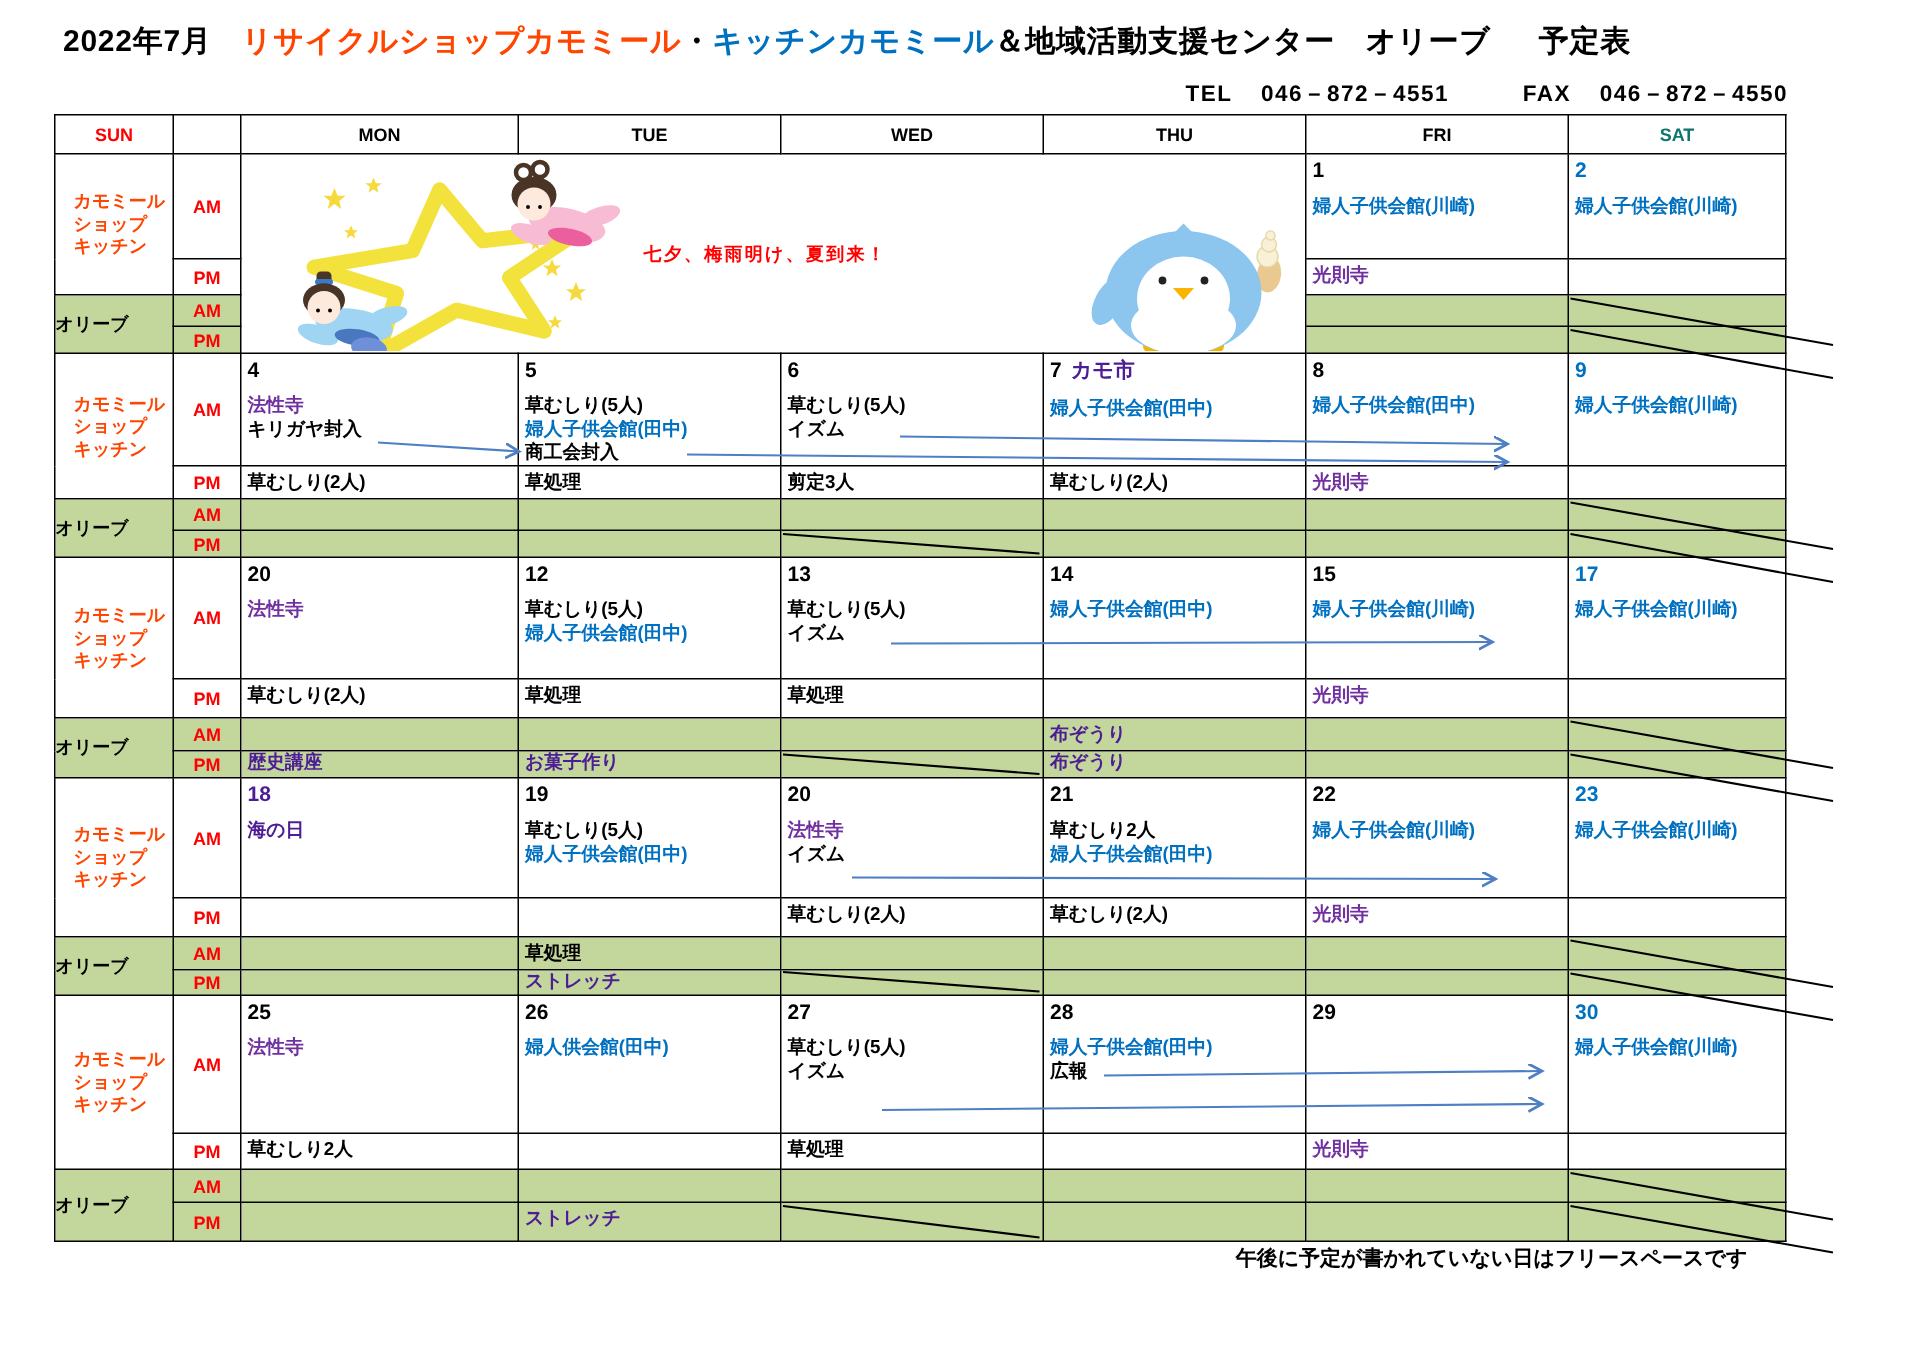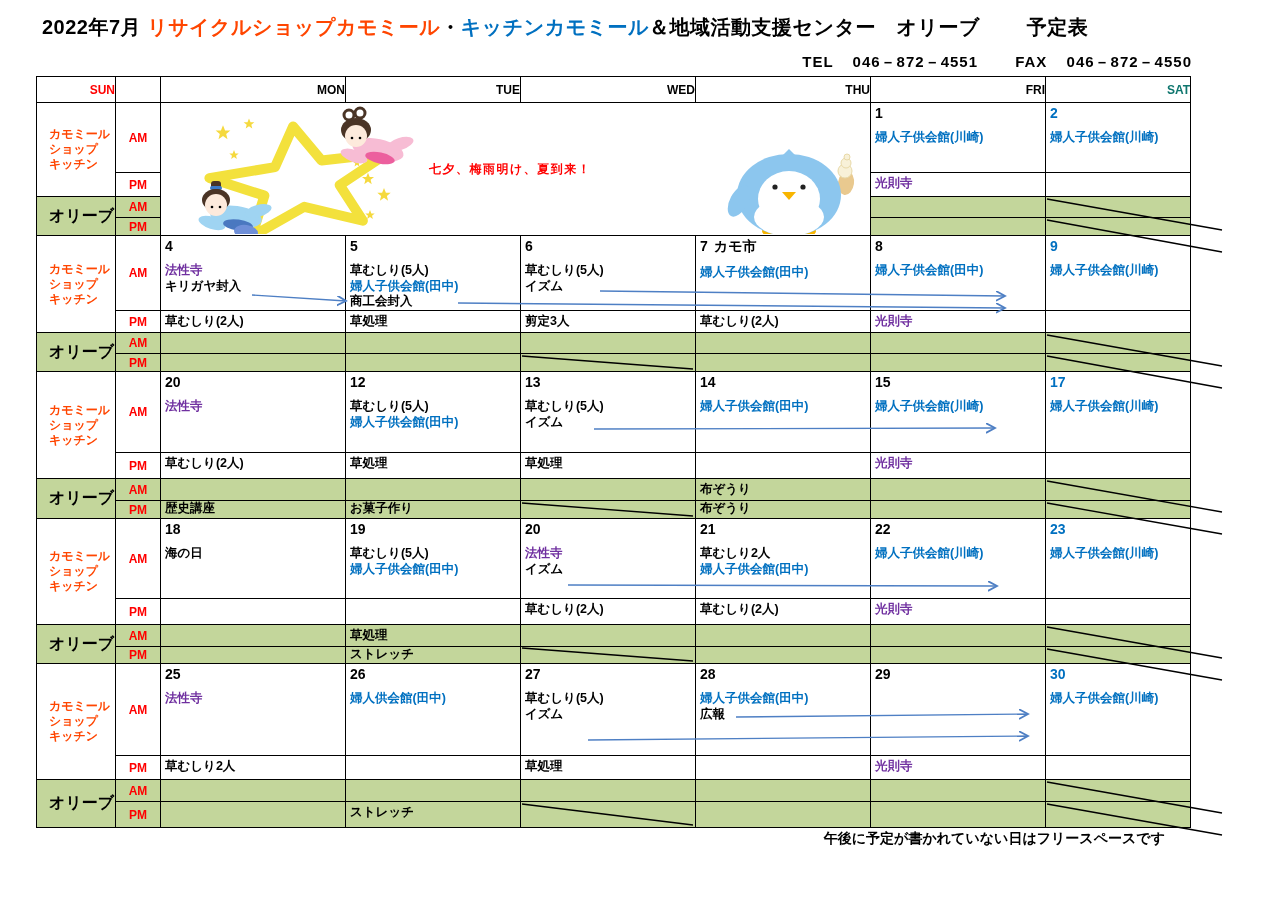--- a/index.html
+++ b/index.html
@@ -4,60 +4,60 @@
 <style>
   html,body{margin:0;padding:0;}
   body{
     width:1280px;height:904px;background:#fff;position:relative;
     font-family:"Liberation Sans","DejaVu Sans",sans-serif;font-weight:700;color:#000;
     overflow:hidden;
   }
   .title{position:absolute;left:42px;top:14px;font-size:20px;white-space:nowrap;letter-spacing:.5px;}
   .title .red{color:#ff4500}
   .title .blue{color:#0070c0}
-  .title .sheet{margin-left:47px}
+  .title .sheet{margin-left:32px}
   .contact{position:absolute;top:53px;right:88px;font-size:15px;letter-spacing:1px;white-space:nowrap;}
   .contact span{margin-left:14px}
   .contact span:first-child{margin-left:0}
 
   table{position:absolute;left:36px;top:76px;border-collapse:collapse;table-layout:fixed;width:1154px;}
   th,td{border:1.5px solid #000;padding:0;vertical-align:top;overflow:hidden;}
-  th{font-size:12px;text-align:right;vertical-align:middle;}
+  th{font-size:12px;text-align:center;vertical-align:middle;}
   .th-sun{color:#ff0000}
   .th-sat{color:#0f766e}
   .g{background:#c3d69b}
   .ampm{color:#ff0000;font-size:12px;text-align:center;vertical-align:middle;}
   .lbl-shop{color:#ff4500;font-size:12px;line-height:15px;vertical-align:middle;padding-left:12px;}
-  .lbl-olive{font-size:16px;vertical-align:middle;padding-left:12px;}
+  .lbl-olive{font-size:12px;vertical-align:middle;padding-left:0;}
   .num{font-size:14px;padding:2px 0 0 4px;}
   .num.mb{padding-bottom:9px;}
   .num .extra{margin-left:6px;}
   .e{font-size:12.5px;line-height:15.5px;padding-left:4px;white-space:nowrap;}
   .e.pad{padding-top:3px;}
   .blue{color:#0070c0}
   .purple{color:#7030a0}
-  .red{color:#000000}
+  .red{color:#4c1d95}
   .illus-cell{position:relative;}
   .banner{position:absolute;left:268px;top:58px;font-size:12px;color:#ff0000;letter-spacing:1.5px;white-space:nowrap;}
   .illus-svg{position:absolute;left:0;top:0;}
   #overlay{position:absolute;left:0;top:0;width:1280px;height:904px;pointer-events:none;}
   .footnote{position:absolute;top:830px;right:115px;font-size:14px;white-space:nowrap;font-family:Liberation Mono, monospace;}
 </style>
 </head>
 <body>
 
 <div class="title">
   <span>2022年7月</span>
-  <span class="red" style="">リサイクルショップカモミール</span><span>・</span><span class="blue">キッチンカモミール</span><span>＆地域活動支援センター　オリーブ</span><span class="sheet">予定表</span>
+  <span class="red" style="margin-left:14px">リサイクルショップカモミール</span><span>・</span><span class="blue">キッチンカモミール</span><span>＆地域活動支援センター　オリーブ</span><span class="sheet">予定表</span>
 </div>
 
 <div class="contact">
   <span>TEL</span>
   <span>046－872－4551</span>
-  <span style="margin-left:32px">FAX</span>
+  <span style="margin-left:44px">FAX</span>
   <span>046－872－4550</span>
 </div>
 
 <table>
   <colgroup>
     <col style="width:79px">
       <col style="width:45px">
       <col style="width:185px">
       <col style="width:175px">
     <col style="width:175px">

